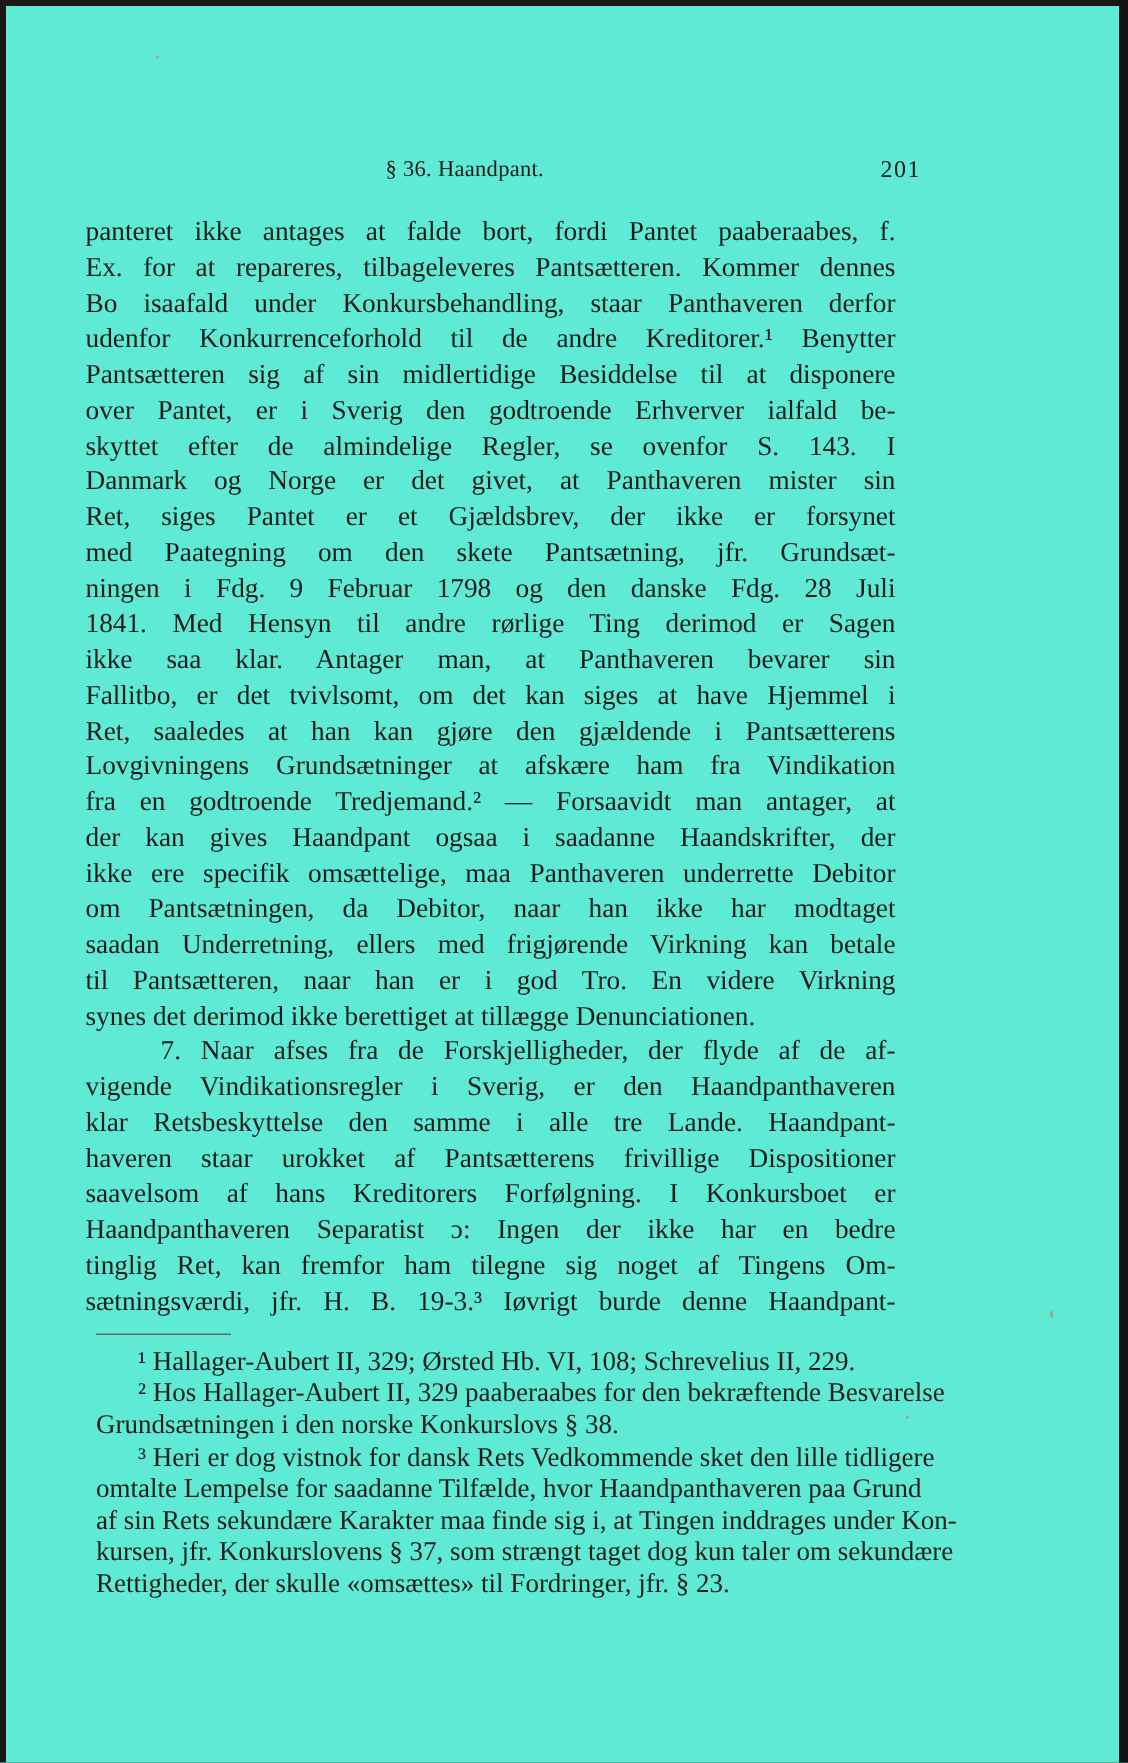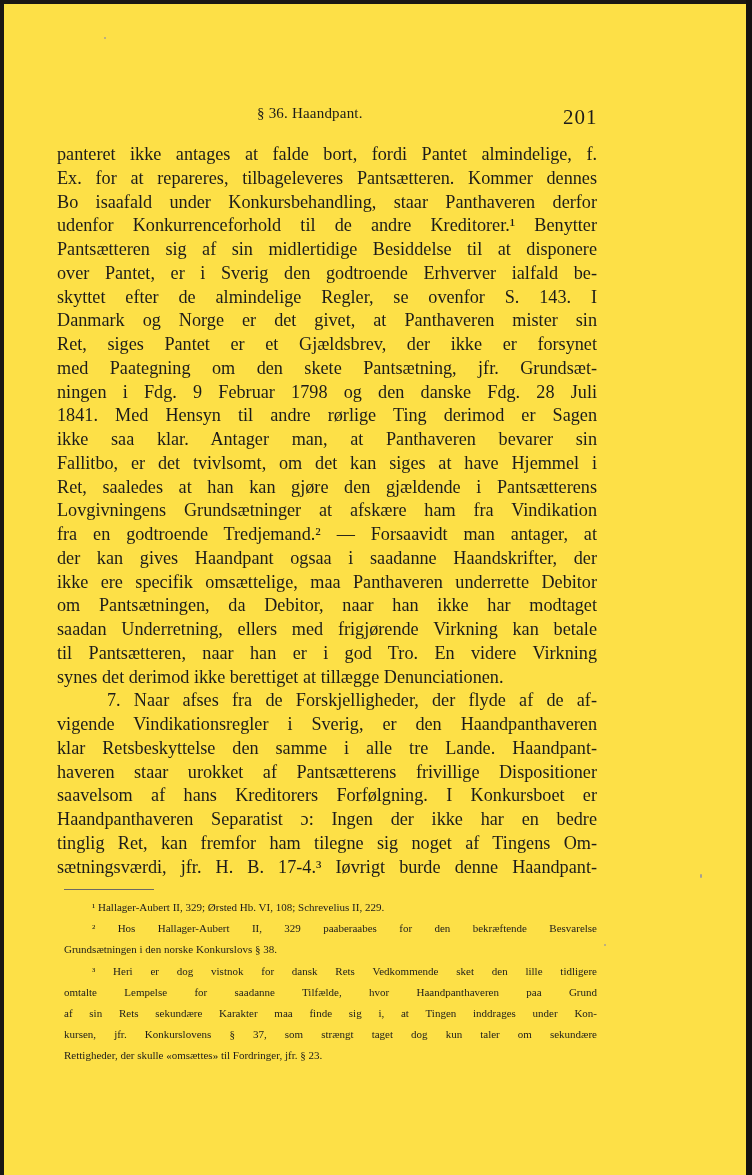--- a/index.html
+++ b/index.html
@@ -4,76 +4,76 @@
   <style>
     html, body { margin: 0; padding: 0; }
     body {
       width: 752px; height: 1175px; overflow: hidden;
       background: #1a1714;
       font-family: "Liberation Serif", "DejaVu Serif", serif;
     }
     .page {
       position: absolute; left: 4px; top: 4px;
       width: 742px; height: 1171px;
-      background: #fde047;
+      background: #5eead4;
       color: #1d1c1a;
     }
     .edge-right {
       position: absolute; right: 0; top: 0; width: 6px; height: 1175px;
       background: #141210;
     }
     .running-head {
       position: absolute; top: 101px; left: 0; width: 742px; height: 24px;
     }
     .rh-section {
       position: absolute; left: 253px; top: 0;
       font-size: 15px; letter-spacing: 0.2px;
     }
     .rh-page {
-      position: absolute; left: 559px; top: 0;
-      font-size: 21px; letter-spacing: 1px;
+      position: absolute; left: 583px; top: 0;
+      font-size: 16px; letter-spacing: 1px;
     }
     .body-text {
       position: absolute; left: 53px; top: 139px; width: 540px;
     }
     .line {
       display: block; height: 23.75px; line-height: 23.75px;
       font-size: 18.2px; white-space: nowrap;
       text-align: justify; text-align-last: justify;
     }
     .line.last { text-align-last: left; }
     .line.indent { padding-left: 50px; width: 490px; }
     .footnote-rule {
       position: absolute; left: 60px; top: 885px; width: 90px; height: 1px;
       background: #6d6a64;
     }
     .footnotes {
       position: absolute; left: 60px; top: 893px; width: 533px;
     }
     .fline {
       display: block; height: 21.2px; line-height: 21.2px;
-      font-size: 11px; white-space: nowrap;
+      font-size: 18px; white-space: nowrap;
       text-align: justify; text-align-last: justify;
     }
     .fline.last { text-align-last: left; }
     .fline.indent { padding-left: 28px; width: 505px; }
     .speck { position: absolute; width: 2px; height: 2px; border-radius: 1px; background: #a8a090; }
   </style>
 </head>
 <body>
 
 <div class="page">
 
   <div class="running-head">
     <span class="rh-section">§ 36.  Haandpant.</span>
     <span class="rh-page">201</span>
   </div>
 
   <div class="body-text">
-    <span class="line">panteret ikke antages at falde bort, fordi Pantet almindelige, f.</span>
+    <span class="line">panteret ikke antages at falde bort, fordi Pantet paaberaabes, f.</span>
     <span class="line">Ex. for at repareres, tilbageleveres Pantsætteren. Kommer dennes</span>
     <span class="line">Bo isaafald under Konkursbehandling, staar Panthaveren derfor</span>
     <span class="line">udenfor Konkurrenceforhold til de andre Kreditorer.¹ Benytter</span>
     <span class="line">Pantsætteren sig af sin midlertidige Besiddelse til at disponere</span>
     <span class="line">over Pantet, er i Sverig den godtroende Erhverver ialfald be-</span>
     <span class="line">skyttet efter de almindelige Regler, se ovenfor S. 143. I</span>
     <span class="line">Danmark og Norge er det givet, at Panthaveren mister sin</span>
     <span class="line">Ret, siges Pantet er et Gjældsbrev, der ikke er forsynet</span>
     <span class="line">med Paategning om den skete Pantsætning, jfr. Grundsæt-</span>
     <span class="line">ningen i Fdg. 9 Februar 1798 og den danske Fdg. 28 Juli</span>
@@ -89,21 +89,21 @@
     <span class="line">saadan Underretning, ellers med frigjørende Virkning kan betale</span>
     <span class="line">til Pantsætteren, naar han er i god Tro. En videre Virkning</span>
     <span class="line last">synes det derimod ikke berettiget at tillægge Denunciationen.</span>
     <span class="line indent">7. Naar afses fra de Forskjelligheder, der flyde af de af-</span>
     <span class="line">vigende Vindikationsregler i Sverig, er den Haandpanthaveren</span>
     <span class="line">klar Retsbeskyttelse den samme i alle tre Lande. Haandpant-</span>
     <span class="line">haveren staar urokket af Pantsætterens frivillige Dispositioner</span>
     <span class="line">saavelsom af hans Kreditorers Forfølgning. I Konkursboet er</span>
     <span class="line">Haandpanthaveren Separatist ɔ: Ingen der ikke har en bedre</span>
     <span class="line">tinglig Ret, kan fremfor ham tilegne sig noget af Tingens Om-</span>
-    <span class="line">sætningsværdi, jfr. H. B. 17-4.³ Iøvrigt burde denne Haandpant-</span>
+    <span class="line">sætningsværdi, jfr. H. B. 19-3.³ Iøvrigt burde denne Haandpant-</span>
   </div>
 
   <div class="footnote-rule"></div>
 
   <div class="footnotes">
     <span class="fline indent last">¹ Hallager-Aubert II, 329; Ørsted Hb. VI, 108; Schrevelius II, 229.</span>
     <span class="fline indent">² Hos Hallager-Aubert II, 329 paaberaabes for den bekræftende Besvarelse</span>
     <span class="fline last">Grundsætningen i den norske Konkurslovs § 38.</span>
     <span class="fline indent">³ Heri er dog vistnok for dansk Rets Vedkommende sket den lille tidligere</span>
     <span class="fline">omtalte Lempelse for saadanne Tilfælde, hvor Haandpanthaveren paa Grund</span>

